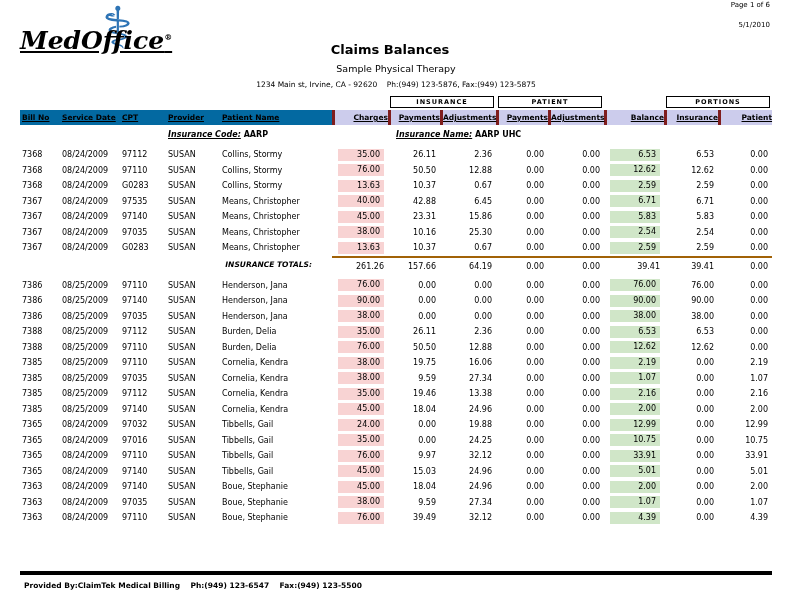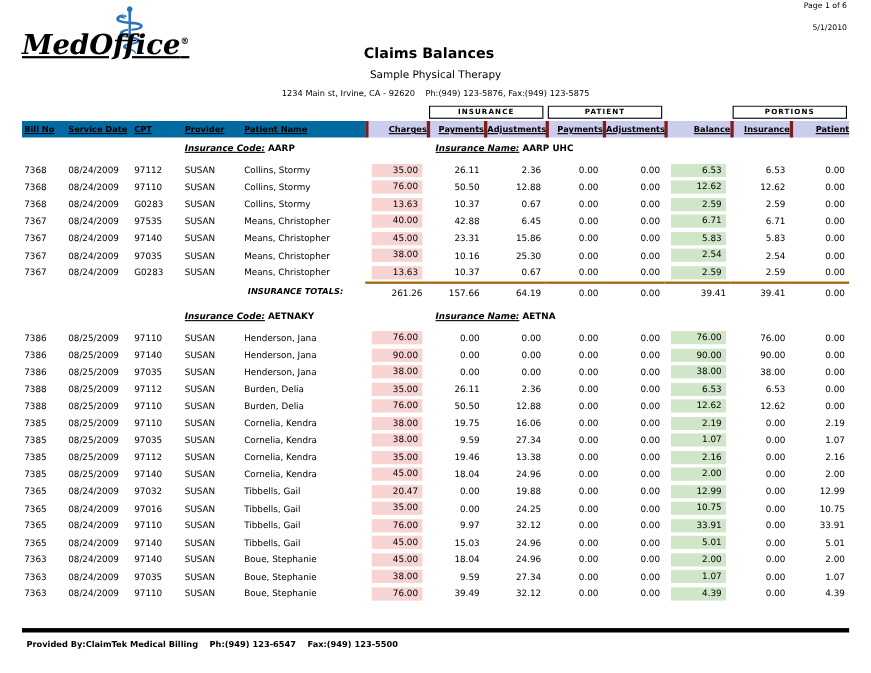--- a/index.html
+++ b/index.html
@@ -281,28 +281,20 @@
           <td class="tot-label" colspan="5">INSURANCE TOTALS:</td>
           <td class="num tot">261.26</td>
           <td class="num tot">157.66</td>
           <td class="num tot">64.19</td>
           <td class="num tot">0.00</td>
           <td class="num tot">0.00</td>
           <td class="num tot">39.41</td>
           <td class="num tot">39.41</td>
           <td class="num tot">0.00</td>
         </tr>
-        <tr class="section-header-row">
-          <td colspan="13">
-            <div class="sechead">
-              <span class="sec-item code-pos"><span class="sec-lbl">Insurance Code:</span><span class="sec-val"> AETNAKY</span></span>
-              <span class="sec-item name-pos"><span class="sec-lbl">Insurance Name:</span><span class="sec-val"> AETNA</span></span>
-            </div>
-          </td>
-        </tr>
         <tr class="data-row">
           <td class="bill">7386</td>
           <td class="datec">08/25/2009</td>
           <td class="cpt">97110</td>
           <td class="prov">SUSAN</td>
           <td class="pat">Henderson, Jana</td>
           <td class="num">
             <div class="chip pink">76.00</div>
           </td>
           <td class="num">0.00</td>
@@ -467,21 +459,21 @@
           <td class="num">0.00</td>
           <td class="num">2.00</td>
         </tr>
         <tr class="data-row">
           <td class="bill">7365</td>
           <td class="datec">08/24/2009</td>
           <td class="cpt">97032</td>
           <td class="prov">SUSAN</td>
           <td class="pat">Tibbells, Gail</td>
           <td class="num">
-            <div class="chip pink">20.47</div>
+            <div class="chip pink">24.00</div>
           </td>
           <td class="num">0.00</td>
           <td class="num">19.88</td>
           <td class="num">0.00</td>
           <td class="num">0.00</td>
           <td class="num">
             <div class="chip green">12.99</div>
           </td>
           <td class="num">0.00</td>
           <td class="num">12.99</td>

